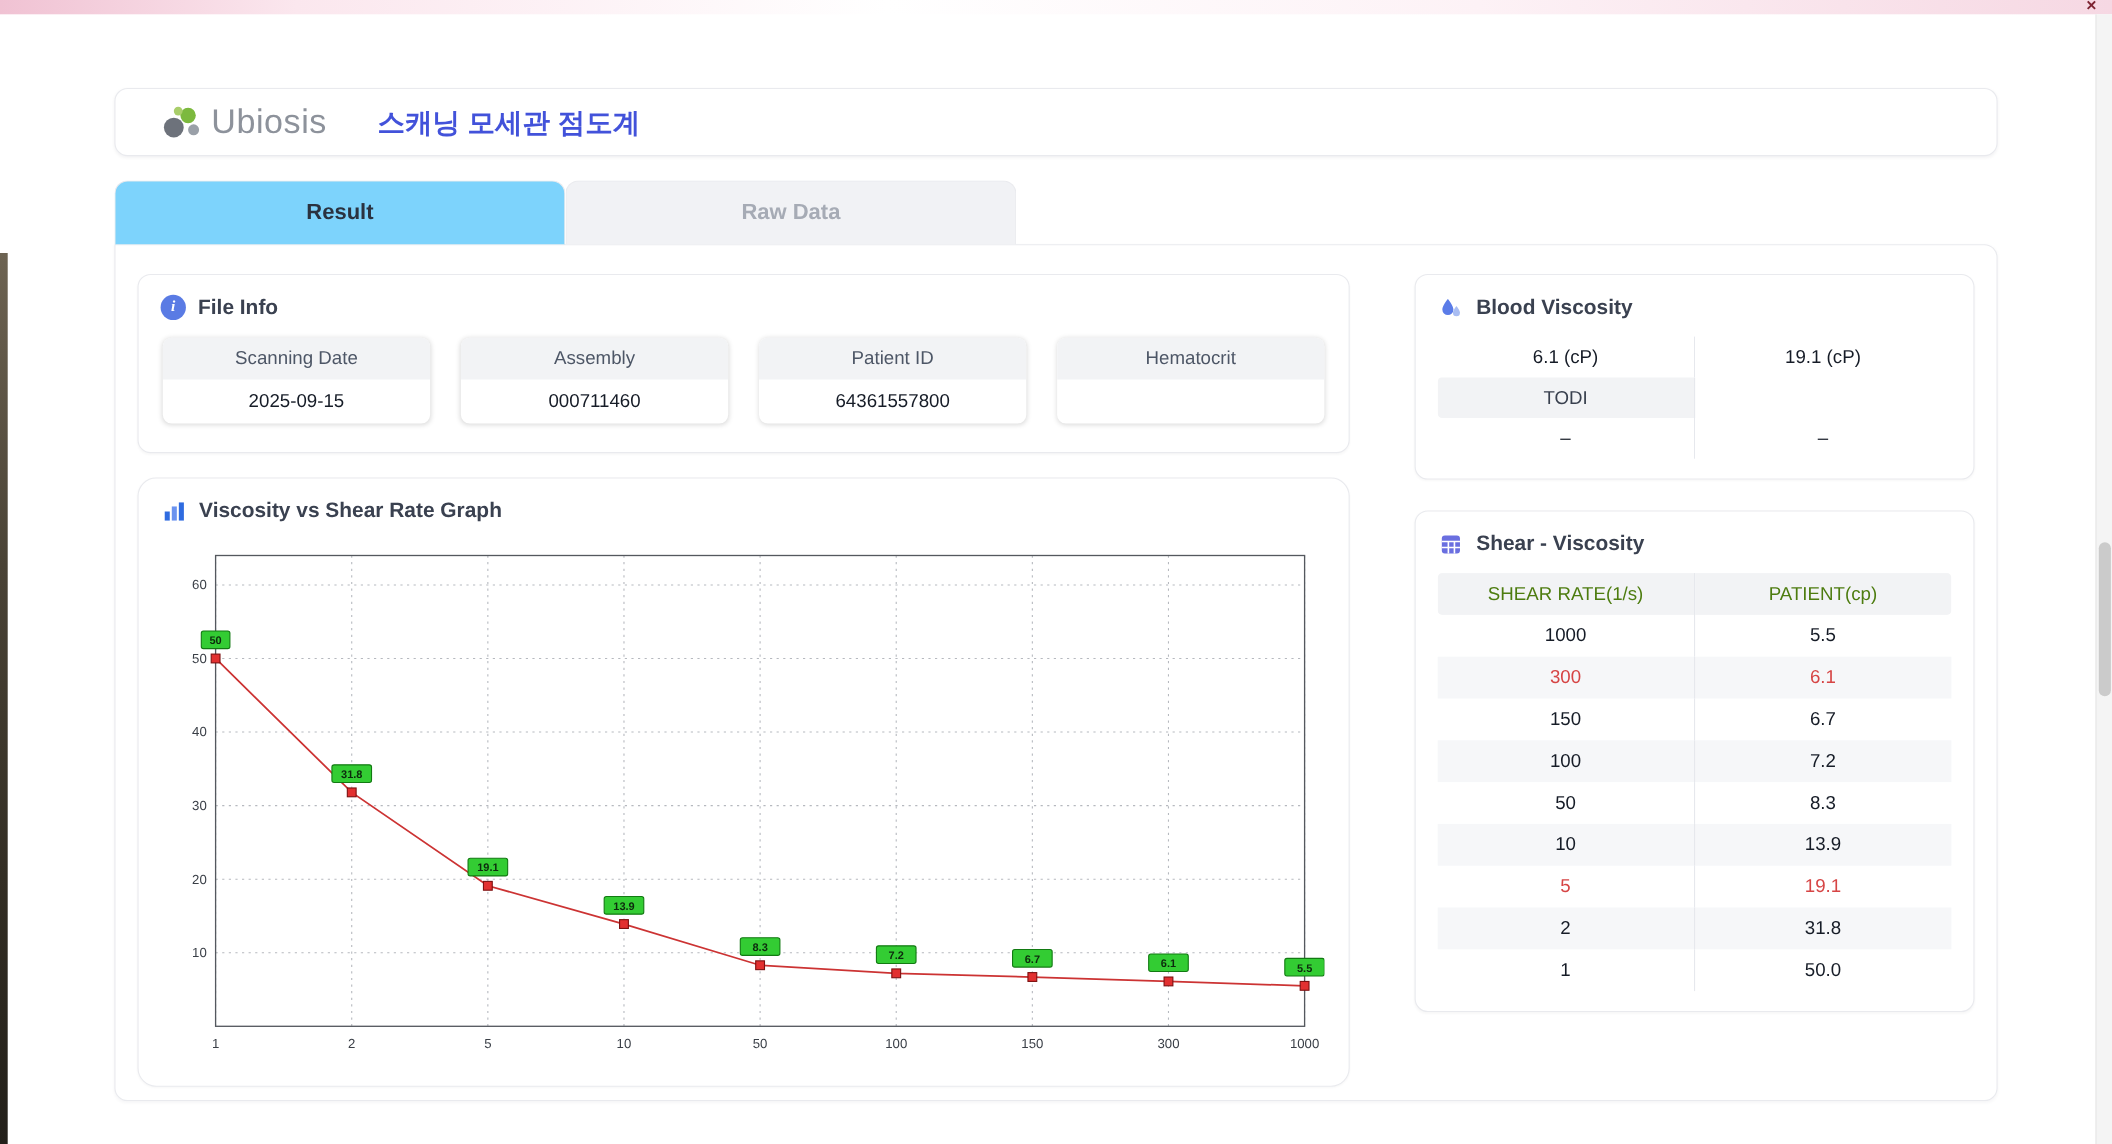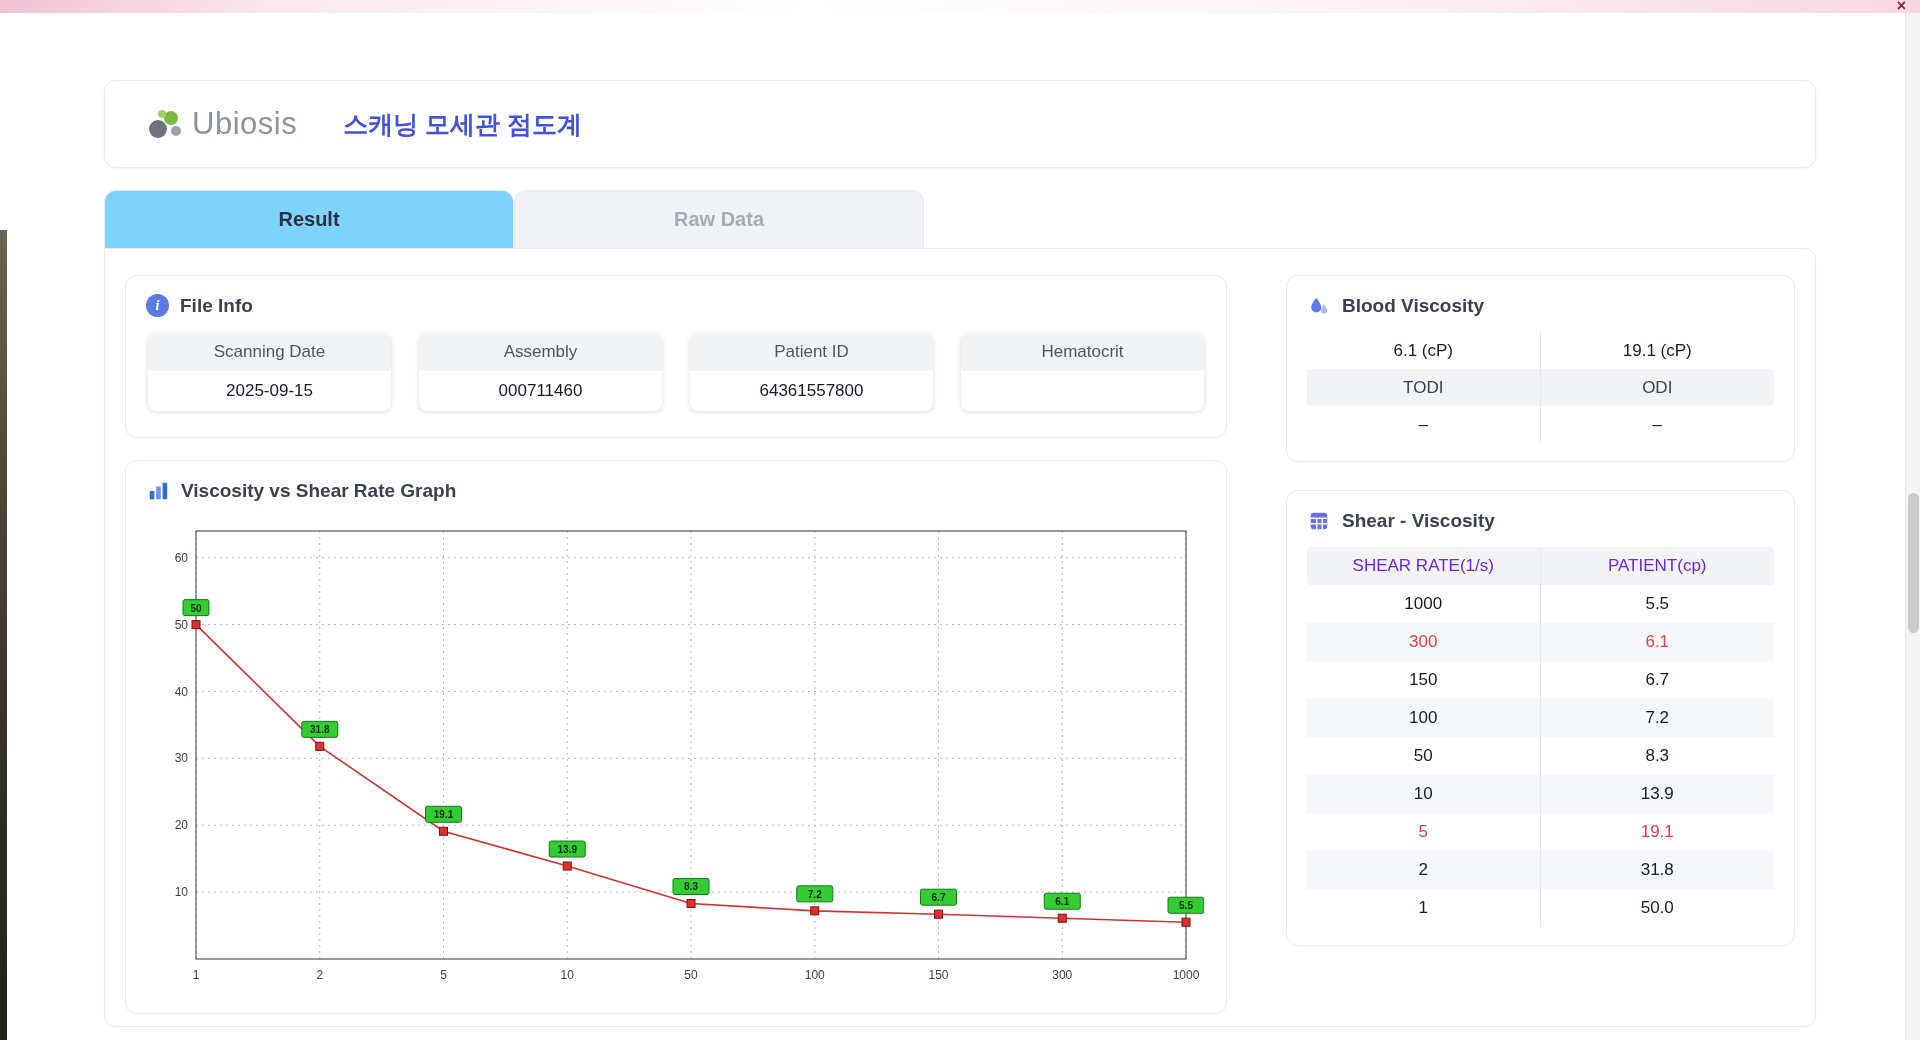--- a/index.html
+++ b/index.html
@@ -28,21 +28,21 @@
   }
   .vscrollbar .thumb {
     position:absolute; left:2px; width:11px; top:480px; height:140px;
     background:#cbcbcb; border-radius:6px;
   }
 
   .page { position:absolute; left:104px; top:80px; width:1712px; }
 
   
   .brand-card {
-    height:88px; border:1px solid #e9eaee; border-radius:12px; background:#fff;
+    height:62px; border:1px solid #e9eaee; border-radius:12px; background:#fff;
     display:flex; align-items:center; padding:0 40px;
     box-shadow:0 1px 3px rgba(16,24,40,.05);
   }
   .logo { display:flex; align-items:center; gap:7px; }
   .logo-text { font-size:31px; color:#8d929b; font-weight:500; letter-spacing:.5px; }
   .app-title { margin:0 0 0 46px; font-size:25px; color:#4252da; font-weight:700; }
 
   
   .tabs { display:flex; margin-top:22px; position:relative; z-index:2; }
   .tab {
@@ -78,38 +78,38 @@
   
   .fi-fields { display:flex; gap:28px; padding:2px 2px 8px; }
   .fi-field { flex:1; border-radius:8px; box-shadow:0 1px 5px rgba(0,0,0,.15); overflow:hidden; background:#fff; }
   .fi-label {
     background:#f2f3f5; height:38px; display:flex; align-items:center; justify-content:center;
     color:#4d5666; font-size:17px;
   }
   .fi-value { height:40px; display:flex; align-items:center; justify-content:center; color:#161c27; font-size:17px; }
 
   
-  .graph-card { flex:1; }
+  .graph-card { flex:1;border-radius:17px; }
   #chart { display:block; margin:2px auto 0; }
 
   
   .bv-row { display:grid; grid-template-columns:1fr 1fr; }
   .bv-row .cell {
     height:37px; display:flex; align-items:center; justify-content:center; font-size:17px;
   }
   .bv-row .cell:first-child { border-right:1px solid #e6e8ed; }
   .bv-row.head .cell { background:#f2f3f5; color:#39404e; }
   .bv-row.val  .cell { color:#161c27; background:#fff; }
   .bv-row.head { border-radius:4px; overflow:hidden; }
 
   
   .sh-row { display:grid; grid-template-columns:1fr 1fr; height:38px; }
   .sh-row .cell { display:flex; align-items:center; justify-content:center; font-size:17px; color:#161c27; }
   .sh-row .cell:first-child { border-right:1px solid #e6e8ed; }
-  .sh-row.head .cell { background:#f2f3f5; color:#6d28d9; }
+  .sh-row.head .cell { background:#f2f3f5; color:#4d7c0f; }
   .sh-row.head { border-radius:4px; overflow:hidden; }
   .sh-row.alt { background:#f6f7f9; }
   .sh-row.hl .cell { color:#d64545; }
 </style>
 </head>
 <body>
 
 <div class="titlebar"></div>
 <span class="close-x">×</span>
 <div class="left-sliver"></div>
@@ -257,21 +257,20 @@
         </div>
         <div id="bv-table">
             <div class="bv-row head">
             </div>
             <div class="bv-row val">
               <div class="cell">6.1 (cP)</div>
               <div class="cell">19.1 (cP)</div>
             </div>
             <div class="bv-row head">
               <div class="cell">TODI</div>
-              <div class="cell">ODI</div>
             </div>
             <div class="bv-row val">
               <div class="cell">–</div>
               <div class="cell">–</div>
             </div>
           </div>
       </section>
 
       <section class="card">
         <div class="sec-head">

